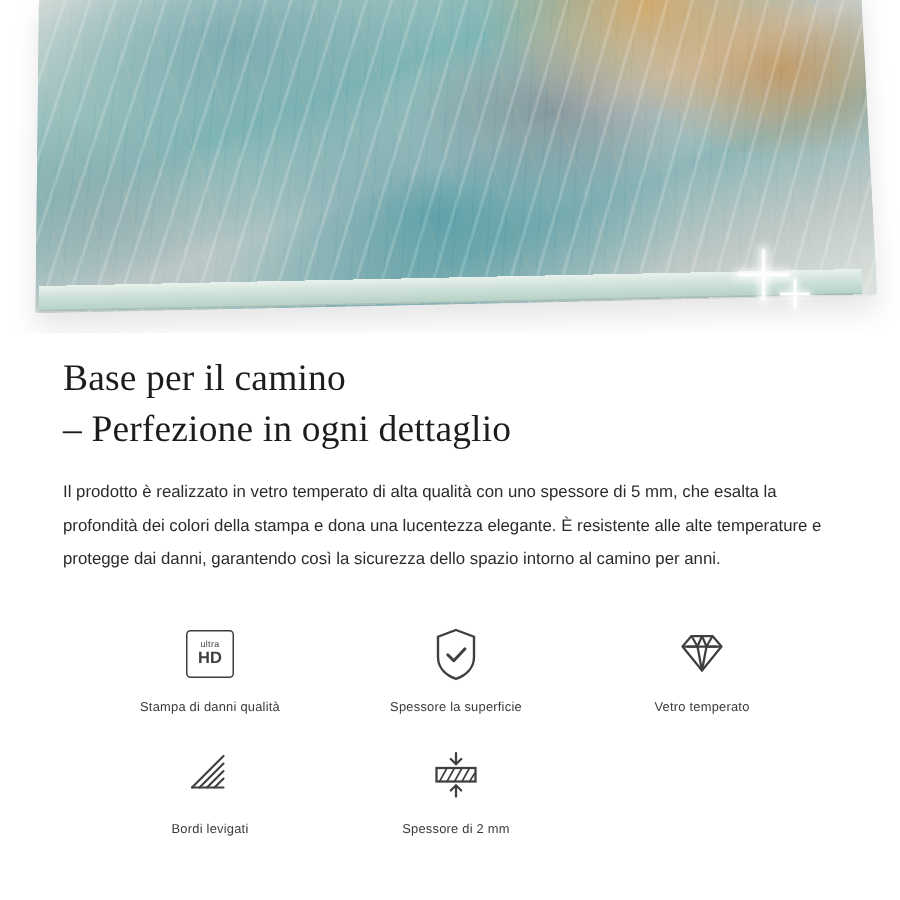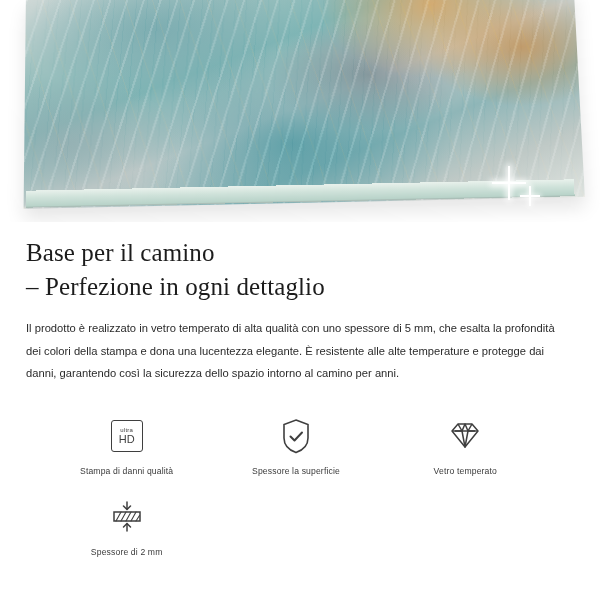--- a/index.html
+++ b/index.html
@@ -107,21 +107,21 @@
     left: 50%;
     top: 50%;
     background: #ffffff;
     box-shadow: 0 0 5px 1px rgba(255,255,255,0.85);
   }
   .hero-sparkle2::before { width: 20px; height: 2px; transform: translate(-50%,-50%); }
   .hero-sparkle2::after  { width: 2px; height: 20px; transform: translate(-50%,-50%); }
 
   
   .content {
-    padding: 14px 34px 0 26px;
+    padding: 14px 34px 0 42px;
   }
   .headline {
     font-family: "Liberation Serif", serif;
     font-size: 25px;
     line-height: 1.34;
     color: #1c1c1c;
     font-weight: 400;
     margin: 0 0 14px 0;
     letter-spacing: 0.1px;
   }
@@ -173,21 +173,21 @@
     justify-content: center;
     line-height: 1;
   }
   .ultrahd-box .u {
     font-size: 6px;
     color: #3f3f3f;
     letter-spacing: 0.2px;
   }
   .ultrahd-box .hd {
     font-size: 11px;
-    font-weight: normal;
+    font-weight: bold;
     color: #3f3f3f;
     margin-top: 1px;
   }
 </style>
 </head>
 <body>
 
 <div class="page">
 
   <div class="hero">
@@ -234,20 +234,32 @@
             <path d="M8 15 h26"></path>
             <path d="M14 8 l4 7 -7 0"></path>
             <path d="M28 8 l-4 7 7 0"></path>
             <path d="M18 15 l3 16 3 -16"></path>
             <path d="M18 15 l3 -7 3 7"></path>
           </svg>
         </div>
         <div class="feature-label">Vetro temperato</div>
       </div>
 
+      <div class="feature">
+        <div class="feature-icon">
+          <svg width="44" height="38" viewBox="0 0 44 38" fill="none" stroke="#3f3f3f" stroke-width="1.4" stroke-linecap="round">
+            <path d="M10 27 L31 6"></path>
+            <path d="M10 27 L31 27"></path>
+            <path d="M15 27 L31 11"></path>
+            <path d="M20 27 L31 16"></path>
+            <path d="M25 27 L31 21"></path>
+          </svg>
+        </div>
+        <div class="feature-label">Bordi levigati</div>
+      </div>
 
       <div class="feature">
         <div class="feature-icon">
           <svg width="44" height="40" viewBox="0 0 44 40" fill="none" stroke="#3f3f3f" stroke-width="1.5" stroke-linecap="round">
             <path d="M22 5 v7"></path>
             <path d="M18.5 9 L22 12.5 L25.5 9"></path>
             <rect x="9" y="15" width="26" height="9"></rect>
             <path d="M11 24 L16 15 M16 24 L21 15 M21 24 L26 15 M26 24 L31 15 M31 24 L34.5 18.5" stroke-width="1.1"></path>
             <path d="M22 34 v-7"></path>
             <path d="M18.5 30 L22 26.5 L25.5 30"></path>

